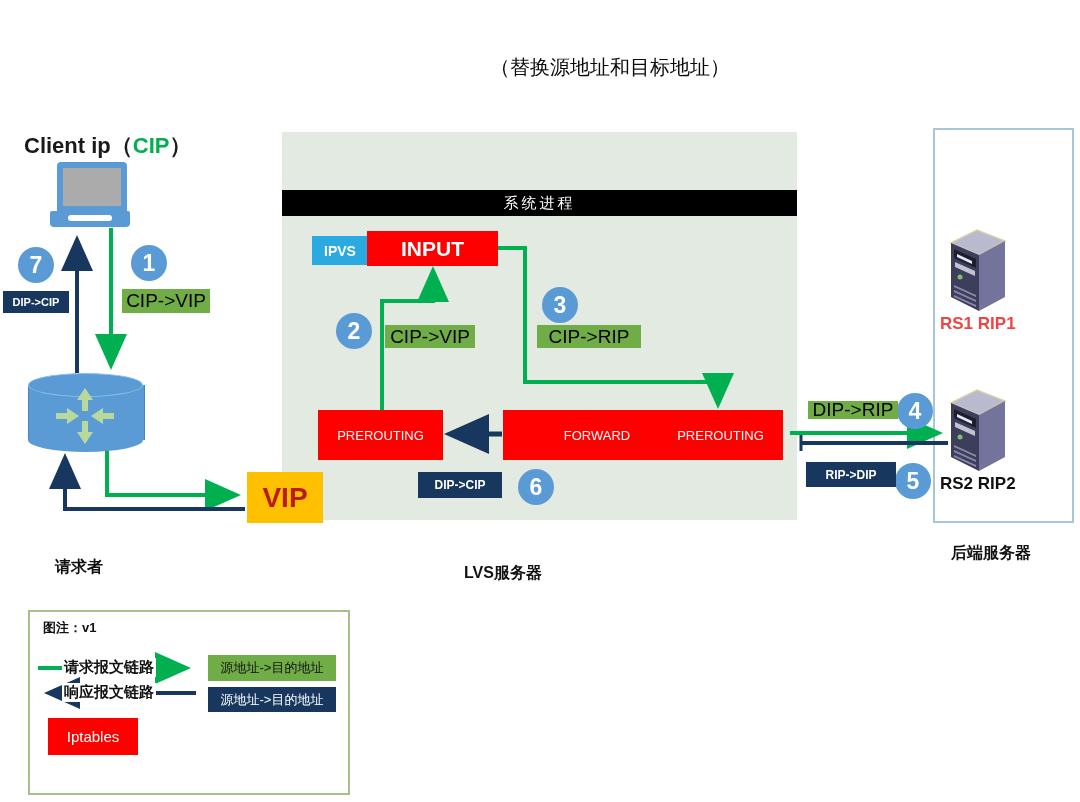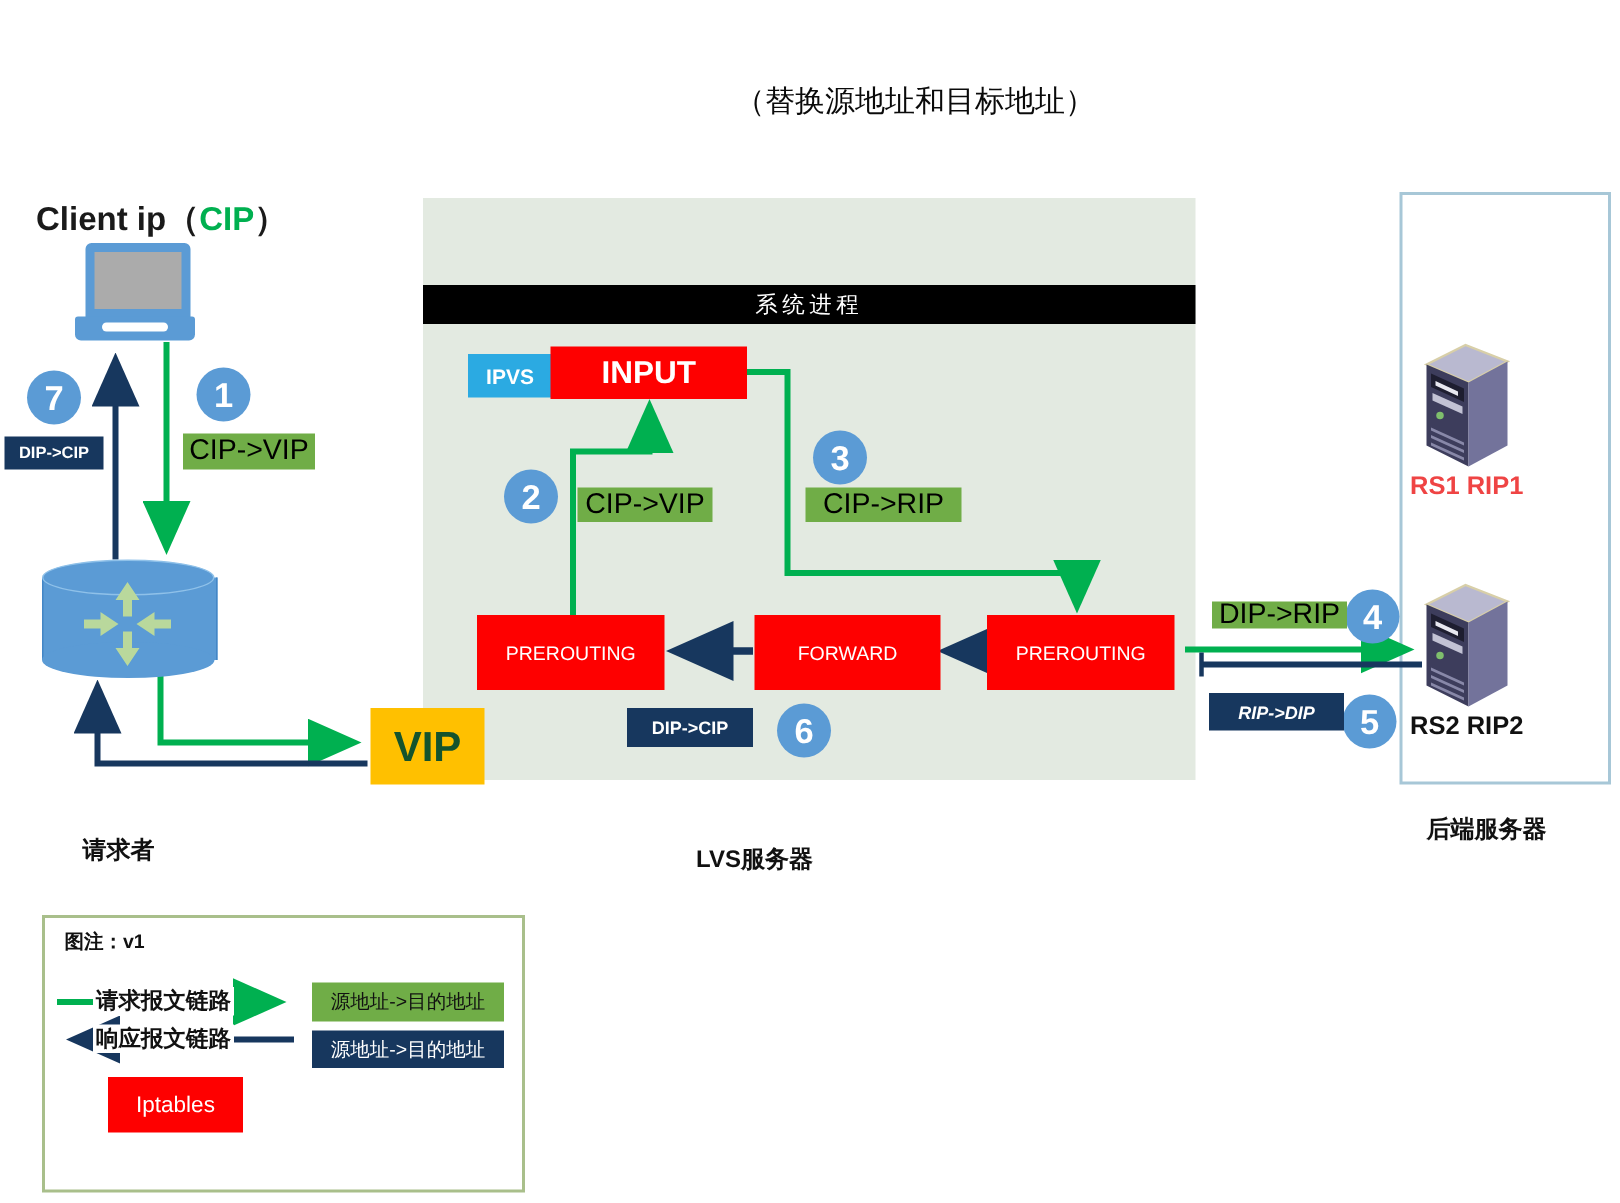--- a/index.html
+++ b/index.html
@@ -27,60 +27,60 @@
   #cyl-bot{left:28px;top:428px;width:115px;height:24px;border-radius:50%;}
   #cyl-arrows{left:55px;top:388px;}
 
   
   #lvs-panel{left:282px;top:132px;width:515px;height:388px;background:#E3EAE1;}
   #process-bar{left:282px;top:190px;width:515px;height:26px;background:#000;color:#fff;font-size:15px;letter-spacing:3px;}
   .red-box{background:#FE0000;color:#fff;}
   #box-input{left:367px;top:231px;width:131px;height:35px;font-size:21px;font-weight:bold;}
   #box-output{left:605px;top:233px;width:147px;height:33px;font-size:21px;font-weight:bold;}
   #box-prel{left:318px;top:410px;width:125px;height:50px;font-size:13px;}
-  #box-forward{left:503px;top:410px;width:124px;height:50px;font-size:13px;}
+  #box-forward{left:503px;top:410px;width:124px;height:50px;font-size:13px;padding-left:32px;}
   #box-prer{left:658px;top:410px;width:125px;height:50px;font-size:13px;}
   #box-ipvs{left:312px;top:236px;width:56px;height:29px;background:#2BAAE2;color:#fff;font-size:14px;font-weight:bold;}
-  #box-vip{left:247px;top:472px;width:76px;height:51px;background:#FFC000;color:#14532d;font-size:28px;font-weight:bold;}
+  #box-vip{left:247px;top:472px;width:76px;height:51px;background:#FFC000;color:#b91c1c;font-size:28px;font-weight:bold;}
   #caption-lvs{left:464px;top:563px;font-size:16px;font-weight:bold;color:#111;}
 
   
   .circle{width:36px;height:36px;border-radius:50%;background:#5B9BD5;color:#fff;font-size:23px;font-weight:bold;}
   #c7{left:18px;top:247px;}  #c1{left:131px;top:245px;}
   #c2{left:336px;top:313px;} #c3{left:542px;top:287px;}
   #c6{left:518px;top:469px;} #c4{left:897px;top:393px;}
   #c5{left:895px;top:463px;}
 
   
   .tag-green{background:#70AD47;color:#000000;font-size:19px;}
   .tag-navy{background:#17375E;color:#fff;font-size:11px;font-weight:bold;}
   #t7{left:3px;top:291px;width:66px;height:22px;}
   #t1{left:122px;top:289px;width:88px;height:24px;}
   #t2{left:385px;top:325px;width:90px;height:23px;}
   #t3{left:537px;top:325px;width:104px;height:23px;}
   #t4{left:808px;top:401px;width:90px;height:18px;}
-  #t5{left:806px;top:462px;width:90px;height:25px;font-size:12px;font-style:italic;}
+  #t5{left:806px;top:462px;width:90px;height:25px;font-size:12px;}
   #t6{left:418px;top:472px;width:84px;height:26px;font-size:12px;}
 
   
   #backend-panel{left:933px;top:128px;width:141px;height:395px;border:2px solid #A7C7D7;background:#fff;box-sizing:border-box;}
   #server1{left:945px;top:225px;} #server2{left:945px;top:385px;}
   #rs1-label{left:940px;top:314px;font-size:17px;font-weight:bold;color:#ef4444;}
   #rs2-label{left:940px;top:474px;font-size:17px;font-weight:bold;color:#111;}
   #caption-backend{left:951px;top:543px;font-size:16px;font-weight:bold;color:#111;}
 
   
   #legend-box{left:28px;top:610px;width:322px;height:185px;border:2px solid #A9BF8B;box-sizing:border-box;background:#fff;}
   #legend-heading{left:43px;top:619px;font-size:13px;font-weight:bold;color:#111;}
   .legend-line-text{background:#fff;padding:0 2px;font-size:15px;font-weight:bold;color:#111;}
   #legend-req-text{left:62px;top:658px;}
   #legend-resp-text{left:62px;top:683px;}
   #legend-green-box{left:208px;top:655px;width:128px;height:26px;background:#70AD47;color:#111;font-size:13px;}
   #legend-navy-box{left:208px;top:687px;width:128px;height:25px;background:#17375E;color:#fff;font-size:13px;}
-  #legend-iptables{left:48px;top:718px;width:90px;height:37px;font-size:15px;margin-left:24px;}
+  #legend-iptables{left:48px;top:718px;width:90px;height:37px;font-size:15px;}
 
   
   #watermark{left:835px;top:726px;width:230px;height:56px;}
 
   #arrow-layer{left:0;top:0;pointer-events:none;}
 </style>
 </head>
 <body>
 
 <div class="canvas">

